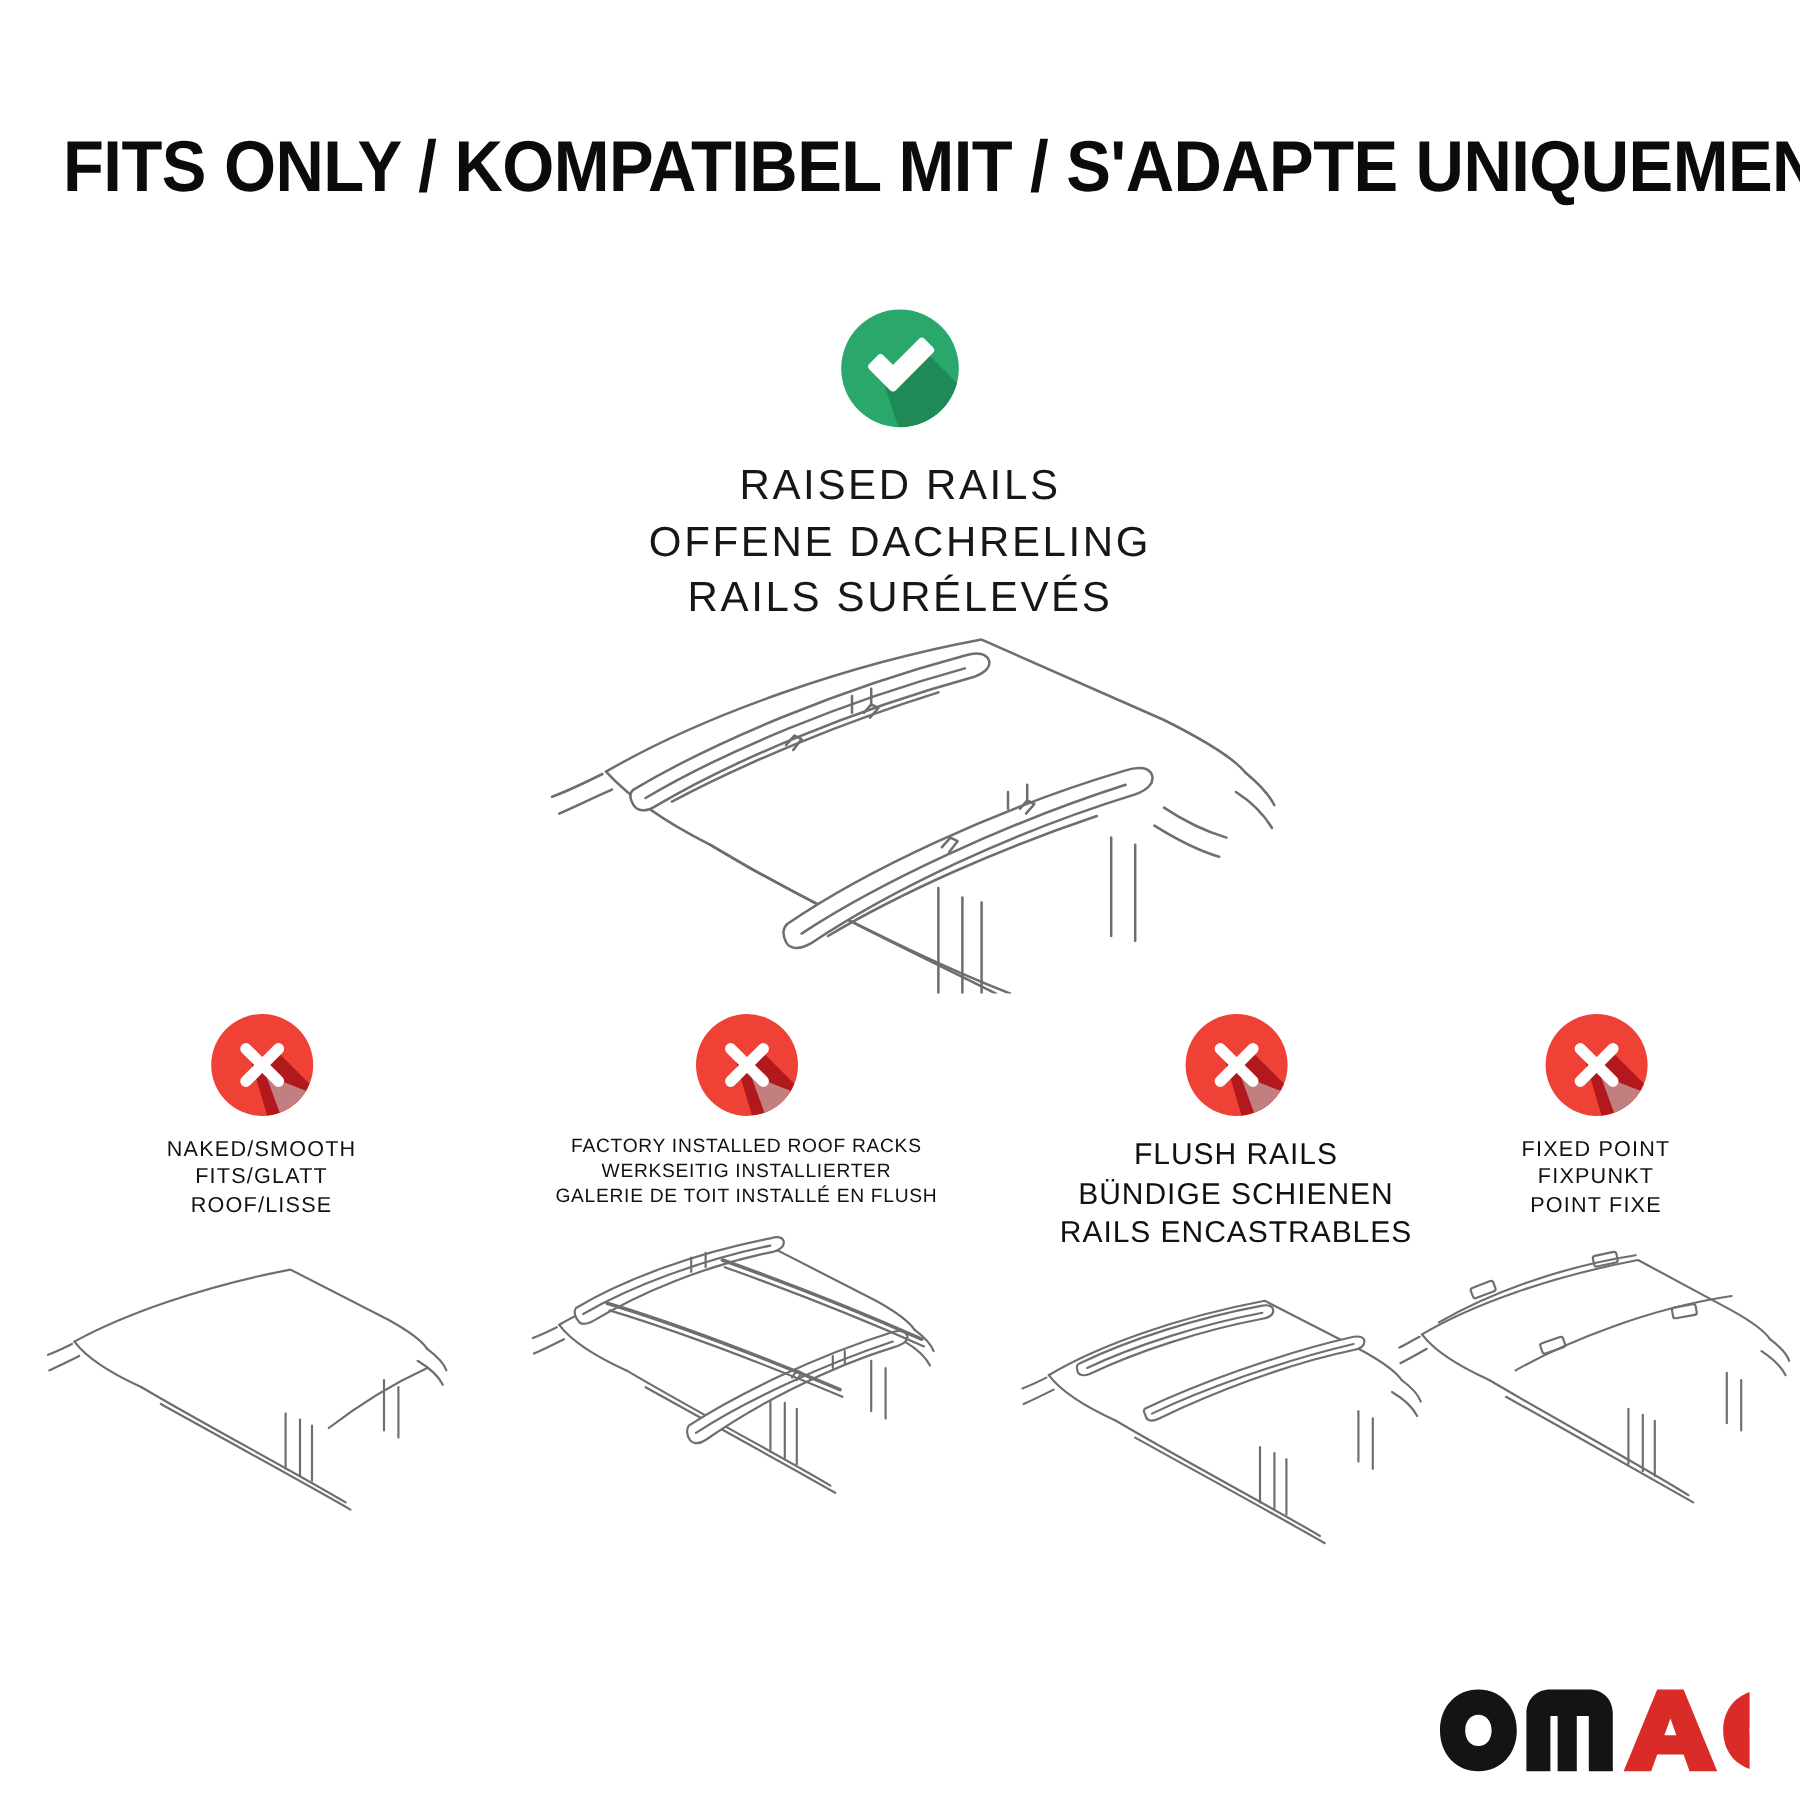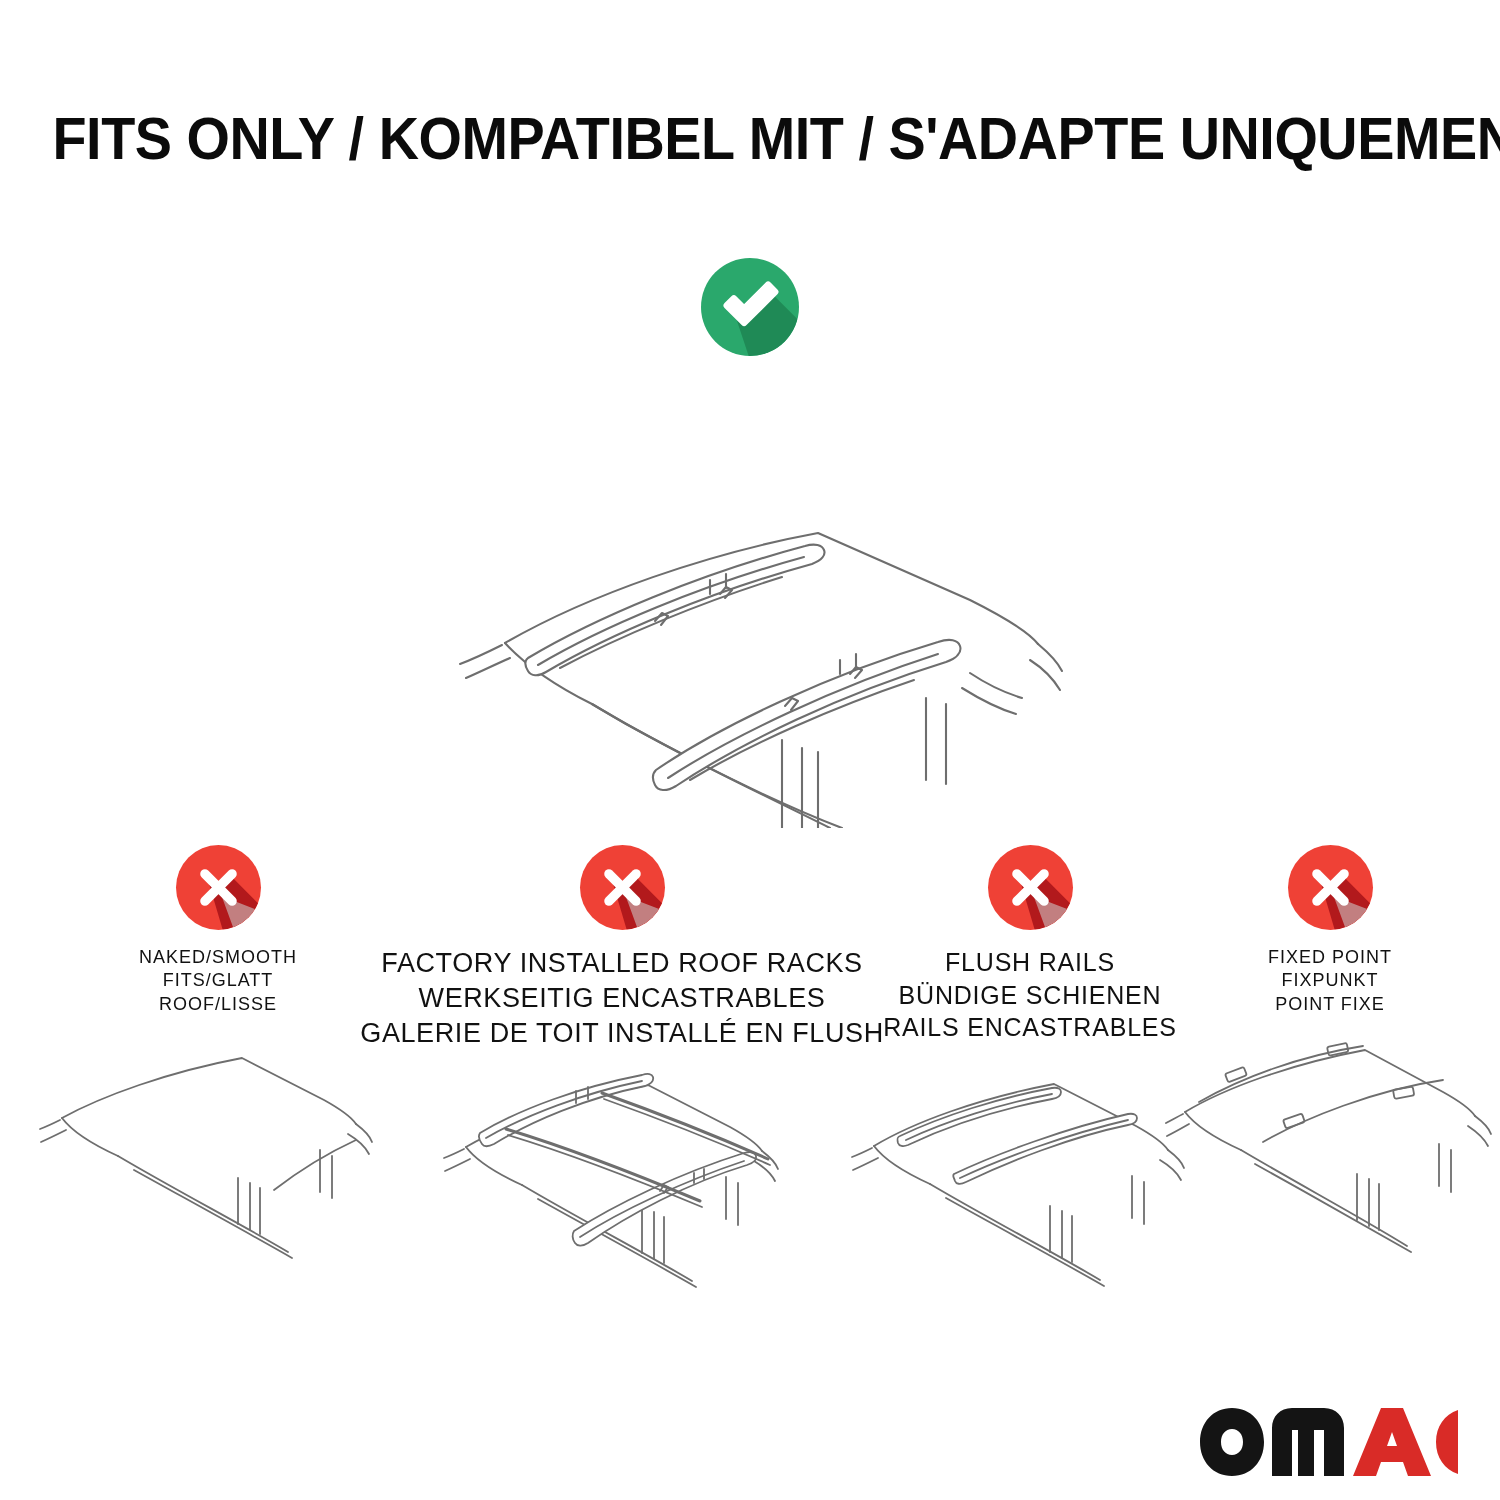--- a/index.html
+++ b/index.html
@@ -112,21 +112,21 @@
     margin-top: 16px;
     text-align: center;
     font-family: "Liberation Sans", sans-serif;
     font-weight: 400;
     font-size: 18px;
     line-height: 1.30;
     letter-spacing: 1.0px;
     color: #111111;
     white-space: nowrap;
   }
-  .col-2 .col-labels { font-size: 27px; letter-spacing: 0.6px; }
+  .col-2 .col-labels { font-size: 16px; letter-spacing: 0.6px; }
   .col-3 .col-labels { font-size: 25px; letter-spacing: 0.8px; }
 
   .col-illus {
     margin-top: 14px;
     width: 360px;
     height: 240px;
   }
   .col-4 .col-illus { width: 330px; }
   .col-illus svg { width: 100%; height: 100%; display: block; }
 
@@ -159,20 +159,25 @@
         </defs>
         <g clip-path="url(#clipGreen)">
 
           <path d="M30.5 45.5 L44 59 L69.5 33.5 L110 74 L110 110 L52 110 Z" fill="#1f8a56"></path>
 
           <path d="M26.5 48.5 L33.5 41.5 L44 52 L68.5 27.5 L75.5 34.5 L44 66 Z" fill="#ffffff" stroke="#ffffff" stroke-width="7" stroke-linejoin="round" stroke-linecap="round"></path>
         </g>
       </svg>
     </div>
 
+    <div class="fits-labels">
+      <div>RAISED RAILS</div>
+      <div>OFFENE DACHRELING</div>
+      <div>RAILS SURÉLEVÉS</div>
+    </div>
   </div>
 
   <div class="main-illus">
     <svg viewBox="0 0 700 320" xmlns="http://www.w3.org/2000/svg" aria-hidden="true">
       <g fill="none" stroke="#6e6e6e" stroke-width="2.1" stroke-linecap="round" stroke-linejoin="round">
 
         <path d="M95 135 C180 86 300 45 408 25 L560 92 C600 112 620 126 628 136"></path>
         <path d="M95 135 C118 160 150 180 182 196 L216 216"></path>
         <path d="M182 196 C260 243 360 290 420 320"></path>
         <path d="M216 216 C300 262 380 300 432 320"></path>
@@ -273,21 +278,21 @@
             <path d="M50 50 L64 64 L110 82 L110 110 L72 110 Z" fill="#d0d3d4" opacity="0.55"></path>
             <g stroke="#ffffff" stroke-width="11" stroke-linecap="round">
               <line x1="34" y1="34" x2="66" y2="66"></line>
               <line x1="66" y1="34" x2="34" y2="66"></line>
             </g>
           </g>
         </svg>
       </div>
       <div class="col-labels">
         <div>FACTORY INSTALLED ROOF RACKS</div>
-        <div>WERKSEITIG ENCASTRABLES</div>
+        <div>WERKSEITIG INSTALLIERTER</div>
         <div>GALERIE DE TOIT INSTALLÉ EN FLUSH</div>
       </div>
       <div class="col-illus">
         <svg viewBox="0 0 360 240" xmlns="http://www.w3.org/2000/svg" aria-hidden="true">
           <g fill="none" stroke="#6e6e6e" stroke-width="1.8" stroke-linecap="round" stroke-linejoin="round">
 
             <path d="M24 82 C66 58 132 34 206 20 L288 62 C306 72 316 80 320 86"></path>
             <path d="M24 82 C36 98 58 110 80 120"></path>
             <path d="M80 120 C134 152 210 192 250 216"></path>
             <path d="M96 134 C150 164 214 199 254 222"></path>

